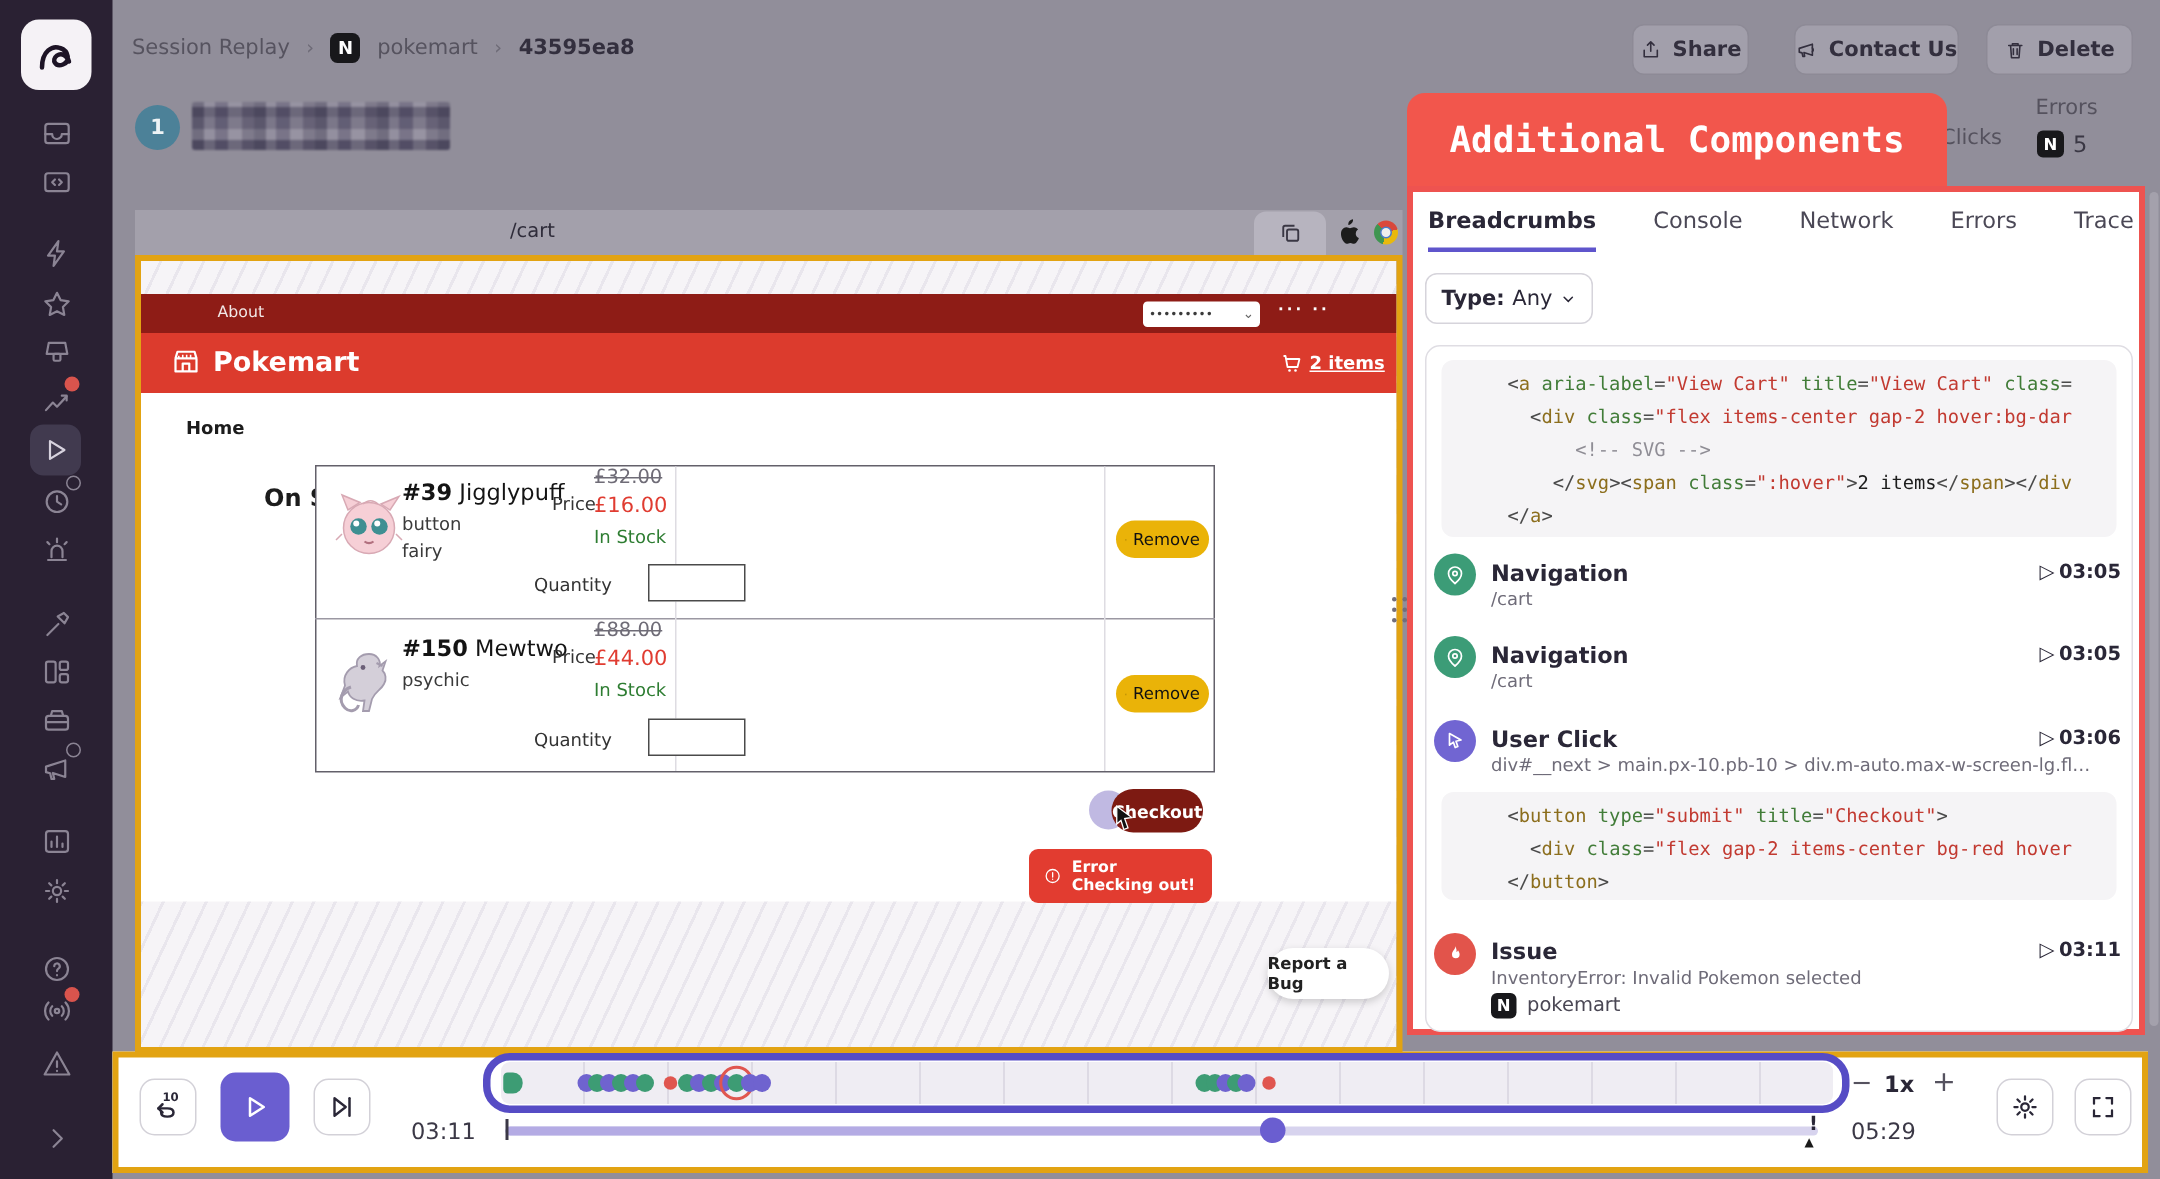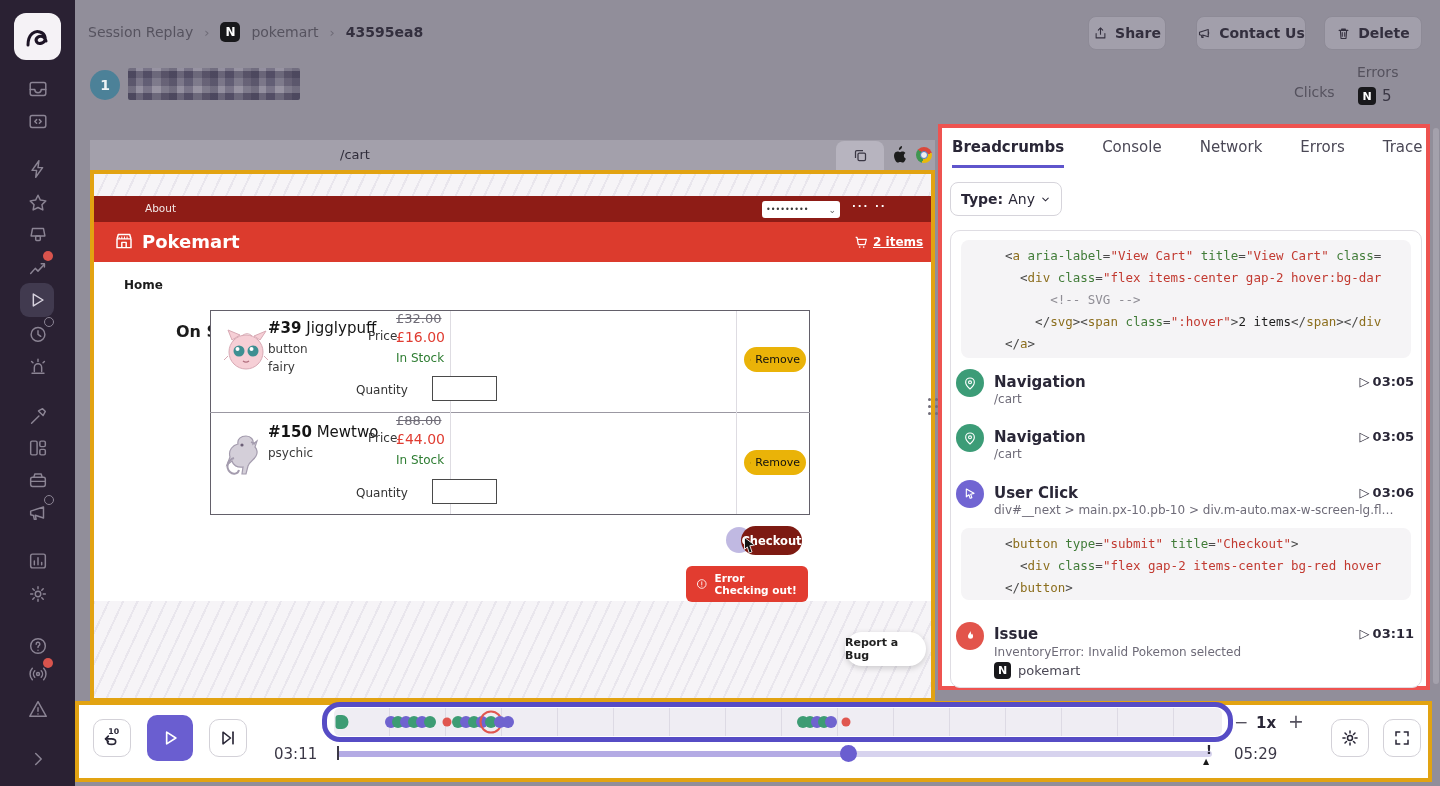--- a/index.html
+++ b/index.html
@@ -563,14 +563,15 @@
         <circle cx="12" cy="12" r="3" stroke="#2a2737" fill="none" stroke-width="1.8"></circle>
         <path d="M12 3.5v2.6M12 17.9v2.6M3.5 12h2.6M17.9 12h2.6M6 6l1.8 1.8M16.2 16.2 18 18M18 6l-1.8 1.8M7.8 16.2 6 18" stroke="#2a2737" stroke-width="1.8" stroke-linecap="round"></path>
       </svg>
   </button>
   <button class="ctrlbtn" style="left:1383px;top:719px;">
     <svg width="18" height="18" viewBox="0 0 24 24">
         <path d="M4 9V4h5M15 4h5v5M20 15v5h-5M9 20H4v-5" stroke="#2a2737" fill="none" stroke-width="2" stroke-linecap="round"></path>
       </svg>
   </button>
 
+  <div class="abs ann ann-red">Additional Components</div>
 
 </div>
 
 </body></html>

